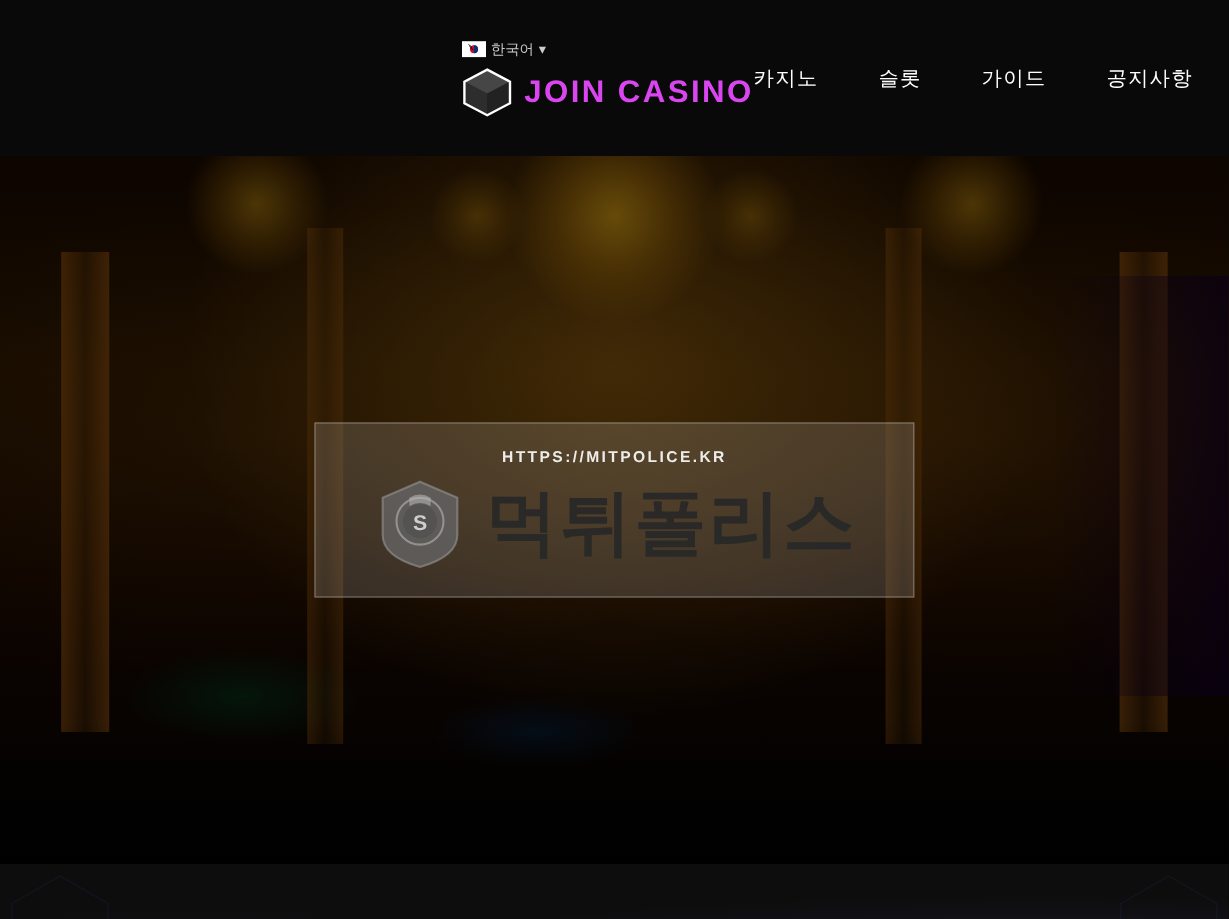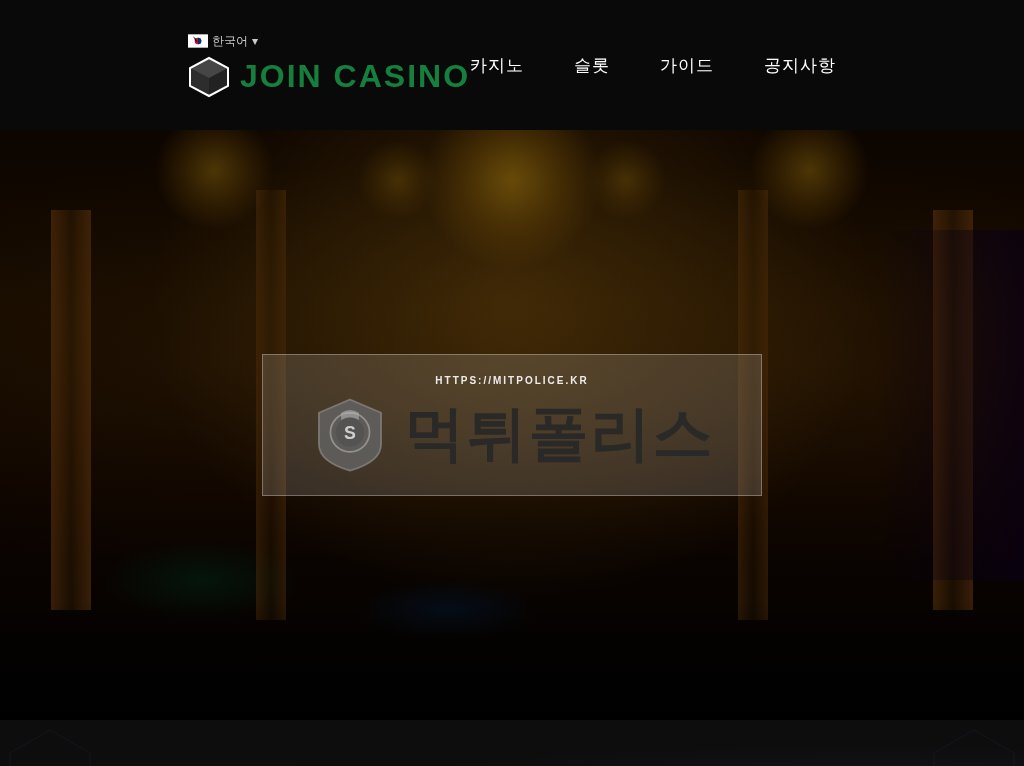--- a/index.html
+++ b/index.html
@@ -6,21 +6,21 @@
     body { font-family: 'Malgun Gothic', '맑은 고딕', sans-serif; background: #0a0a0a; overflow-x: hidden; width: 1024px; }
 
     
     .header {
       position: relative;
       width: 100%;
       background: rgba(10, 10, 10, 0.92);
       height: 130px;
       display: flex;
       align-items: center;
-      justify-content: center;
+      justify-content: flex-end;
       padding: 0 30px;
       z-index: 100;
     }
 
     .header-left {
       display: flex;
       flex-direction: column;
       gap: 6px;
     }
 
@@ -44,22 +44,22 @@
       align-items: center;
       gap: 10px;
     }
 
     .logo-cube {
       width: 42px;
       height: 42px;
     }
 
     .logo-text {
-      color: #15803d;
-      font-size: 32px;
+      color: #d946ef;
+      font-size: 26px;
       font-weight: 700;
       letter-spacing: 2px;
     }
 
     .nav {
       display: flex;
       align-items: center;
       gap: 50px;
     }
 
@@ -112,21 +112,21 @@
       left: 50%;
       transform: translate(-50%, -50%);
       background: rgba(255,255,255,0.15);
       border: 1px solid rgba(255,255,255,0.3);
       padding: 20px 40px;
       text-align: center;
       min-width: 500px;
     }
 
     .watermark-url {
-      font-size: 10px;
+      font-size: 13px;
       color: rgba(255,255,255,0.9);
       letter-spacing: 2px;
       font-weight: 600;
       margin-bottom: 8px;
     }
 
     .watermark-logo-row {
       display: flex;
       align-items: center;
       justify-content: center;

